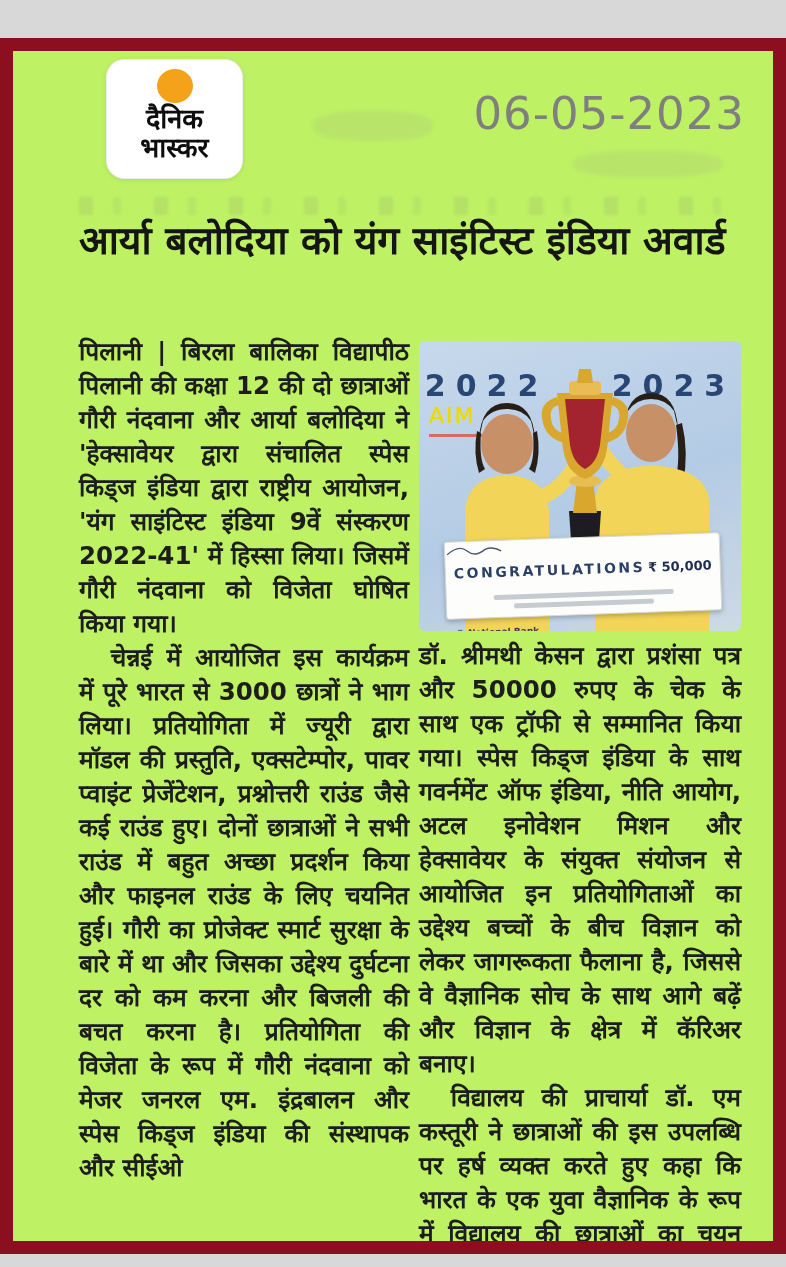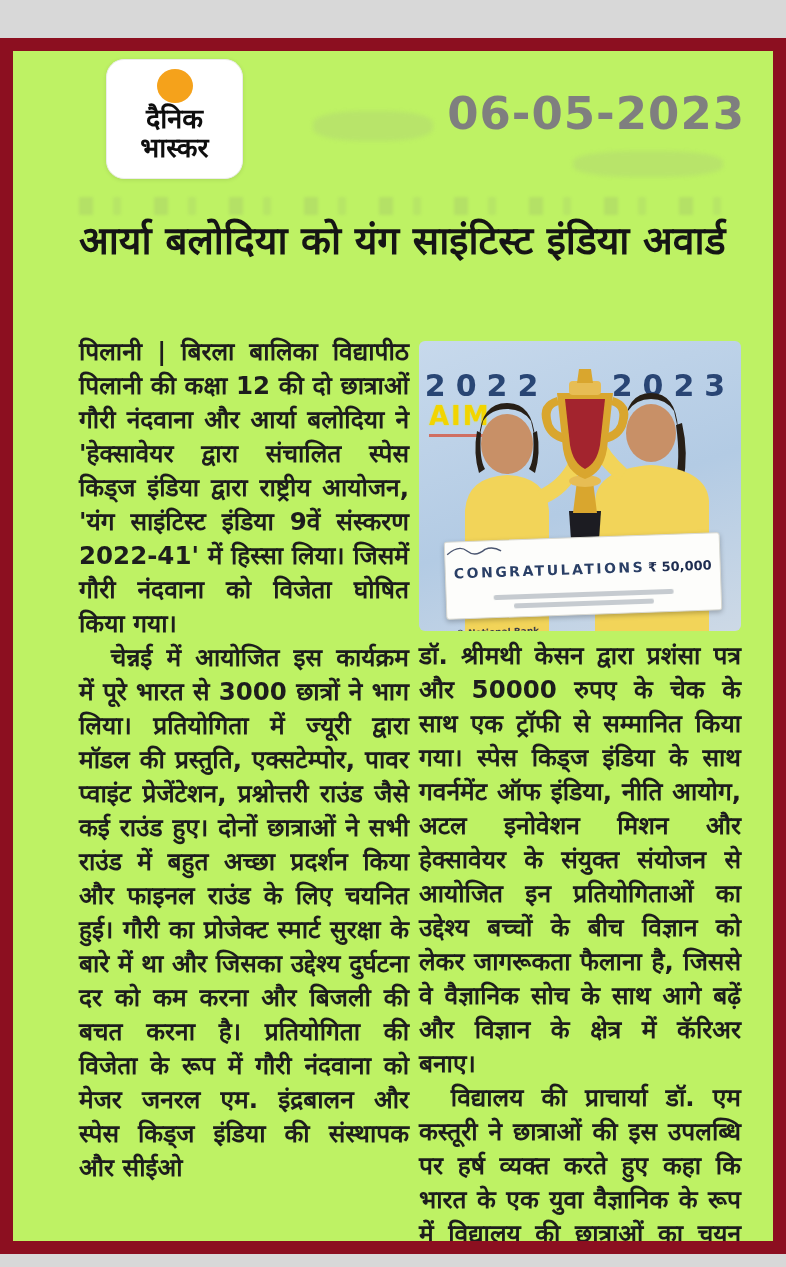--- a/index.html
+++ b/index.html
@@ -20,21 +20,21 @@
     box-shadow:0 1px 4px rgba(0,0,0,0.10);
     display:flex;flex-direction:column;align-items:center;
   }
   .logo-dot{width:36px;height:34px;border-radius:50%;background:#f5a21b;margin-top:9px;}
   .logo-text{
     text-align:center;font-weight:900;color:#0e0e0e;
     font-size:27px;line-height:29px;letter-spacing:0;margin-top:1px;
   }
   .date-stamp{
     position:absolute;right:28px;top:36px;
-    font-size:45px;font-weight:700;color:#7f7f7f;letter-spacing:1px;
+    font-size:45px;font-weight:400;color:#7f7f7f;letter-spacing:1px;
   }
   
   .ghost-strip{
     position:absolute;left:66px;top:146px;width:648px;height:18px;
     background:repeating-linear-gradient(90deg,
       rgba(120,120,120,0.25) 0 14px, rgba(255,255,255,0) 14px 34px,
       rgba(120,120,120,0.18) 34px 42px, rgba(255,255,255,0) 42px 75px);
     filter:blur(1.5px);opacity:0.55;
   }
   
@@ -56,21 +56,21 @@
     border-radius:6px;overflow:hidden;
     background:linear-gradient(160deg,#c7d9ec 0%,#b3cbe4 55%,#cdd9e6 100%);
   }
   .banner-year{
     position:absolute;left:0;right:0;top:28px;text-align:center;
     font-size:30px;font-weight:800;color:#1d3a6b;letter-spacing:10px;
     opacity:0.92;
   }
   .aim-logo{
     position:absolute;left:10px;top:58px;
-    font-size:26px;font-weight:700;color:#f2d400;
+    font-size:22px;font-weight:400;color:#f2d400;
     text-shadow:0 0 2px #d8e84a;letter-spacing:2px;
   }
   .aim-tagline{width:56px;height:3px;background:#d7452a;opacity:.7;margin-top:1px;}
   .photo svg{position:absolute;left:0;top:0;}
   
   .cheque{
     position:absolute;left:26px;top:196px;width:276px;height:78px;
     background:#fdfdfb;border:1px solid #d9d9d2;border-radius:3px;
     transform:rotate(-2deg);
     box-shadow:0 2px 5px rgba(0,0,0,.25);

